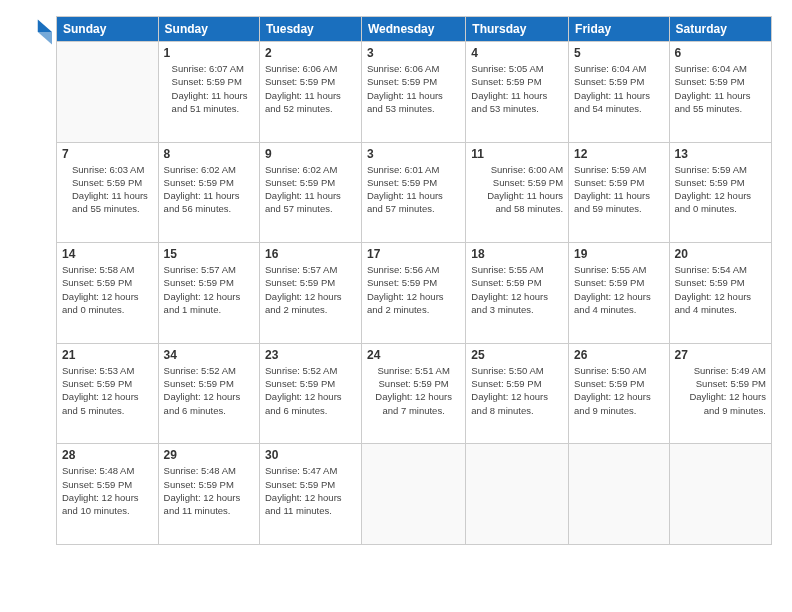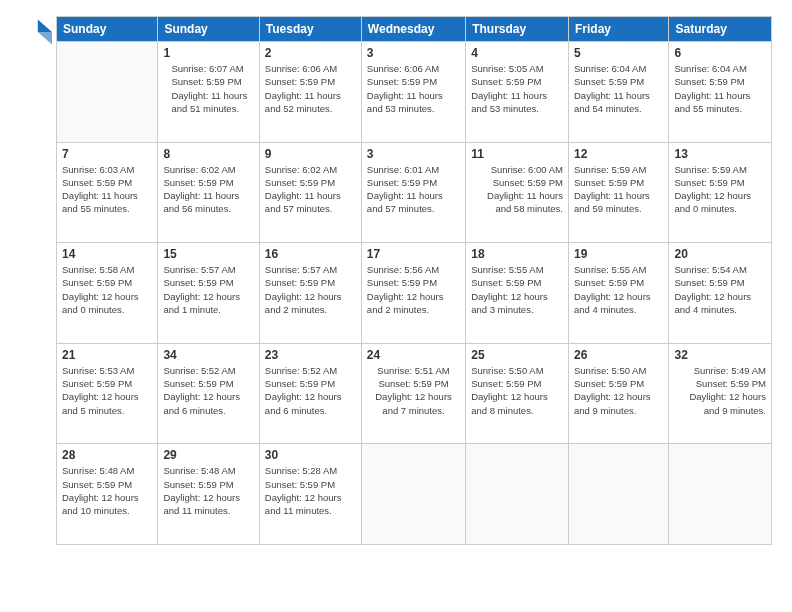--- a/index.html
+++ b/index.html
@@ -172,21 +172,21 @@
             <div class="day-number">6</div>
             <div class="day-info" style="white-space: pre-line;">Sunrise: 6:04 AM
 Sunset: 5:59 PM
 Daylight: 11 hours
 and 55 minutes.</div>
           </td>
         </tr>
         <tr>
           <td>
             <div class="day-number">7</div>
-            <div class="day-info" style="white-space: pre-line;">Sunrise: 6:03 AM
+            <div class="day-info" style="white-space: pre-line; margin-left: 10px;">Sunrise: 6:03 AM
 Sunset: 5:59 PM
 Daylight: 11 hours
 and 55 minutes.</div>
           </td>
           <td>
             <div class="day-number">8</div>
             <div class="day-info" style="white-space: pre-line;">Sunrise: 6:02 AM
 Sunset: 5:59 PM
 Daylight: 11 hours
 and 56 minutes.</div>
@@ -315,21 +315,21 @@
 and 8 minutes.</div>
           </td>
           <td>
             <div class="day-number">26</div>
             <div class="day-info" style="white-space: pre-line;">Sunrise: 5:50 AM
 Sunset: 5:59 PM
 Daylight: 12 hours
 and 9 minutes.</div>
           </td>
           <td>
-            <div class="day-number">32</div>
+            <div class="day-number">27</div>
             <div class="day-info" style="white-space: pre-line; text-align: right;">Sunrise: 5:49 AM
 Sunset: 5:59 PM
 Daylight: 12 hours
 and 9 minutes.</div>
           </td>
         </tr>
         <tr>
           <td>
             <div class="day-number">28</div>
             <div class="day-info" style="white-space: pre-line;">Sunrise: 5:48 AM
@@ -339,21 +339,21 @@
           </td>
           <td>
             <div class="day-number">29</div>
             <div class="day-info" style="white-space: pre-line;">Sunrise: 5:48 AM
 Sunset: 5:59 PM
 Daylight: 12 hours
 and 11 minutes.</div>
           </td>
           <td>
             <div class="day-number">30</div>
-            <div class="day-info" style="white-space: pre-line;">Sunrise: 5:28 AM
+            <div class="day-info" style="white-space: pre-line;">Sunrise: 5:47 AM
 Sunset: 5:59 PM
 Daylight: 12 hours
 and 11 minutes.</div>
           </td>
           <td class="empty"></td>
           <td class="empty"></td>
           <td class="empty"></td>
           <td class="empty"></td>
         </tr>
       </tbody>

